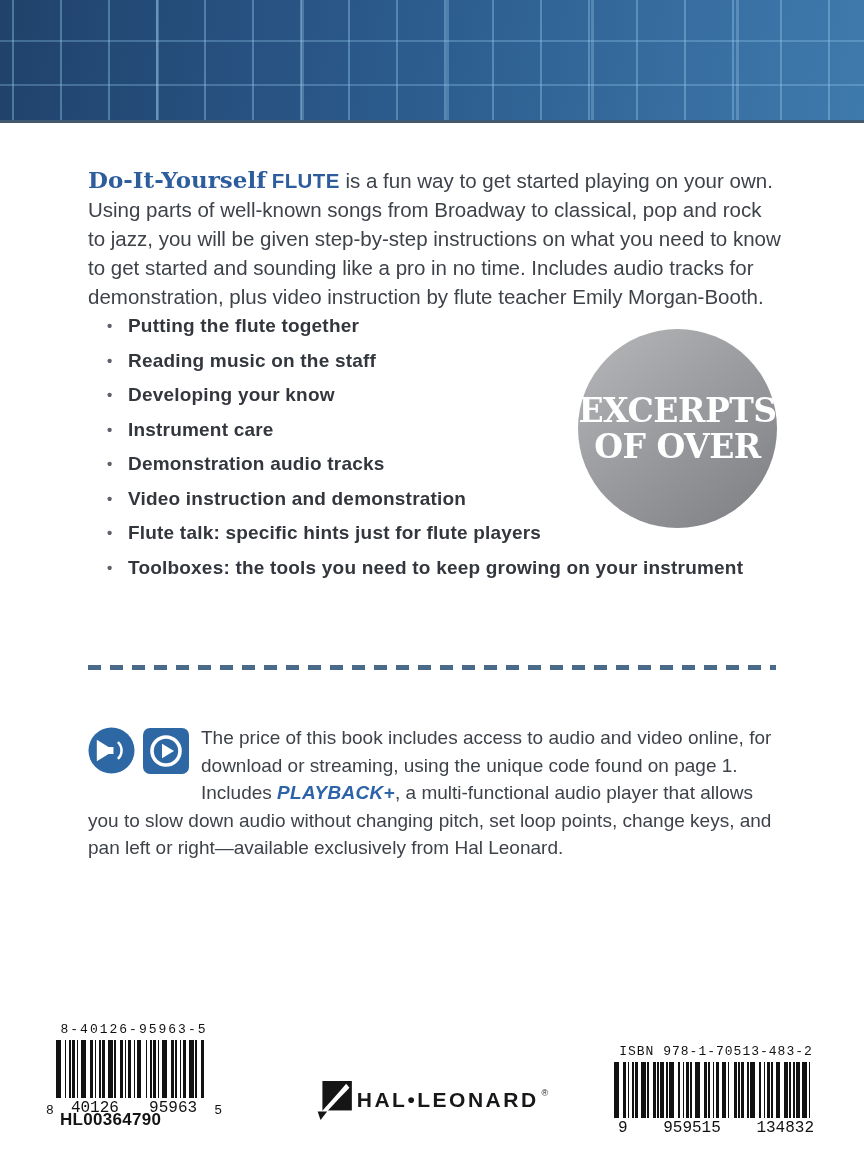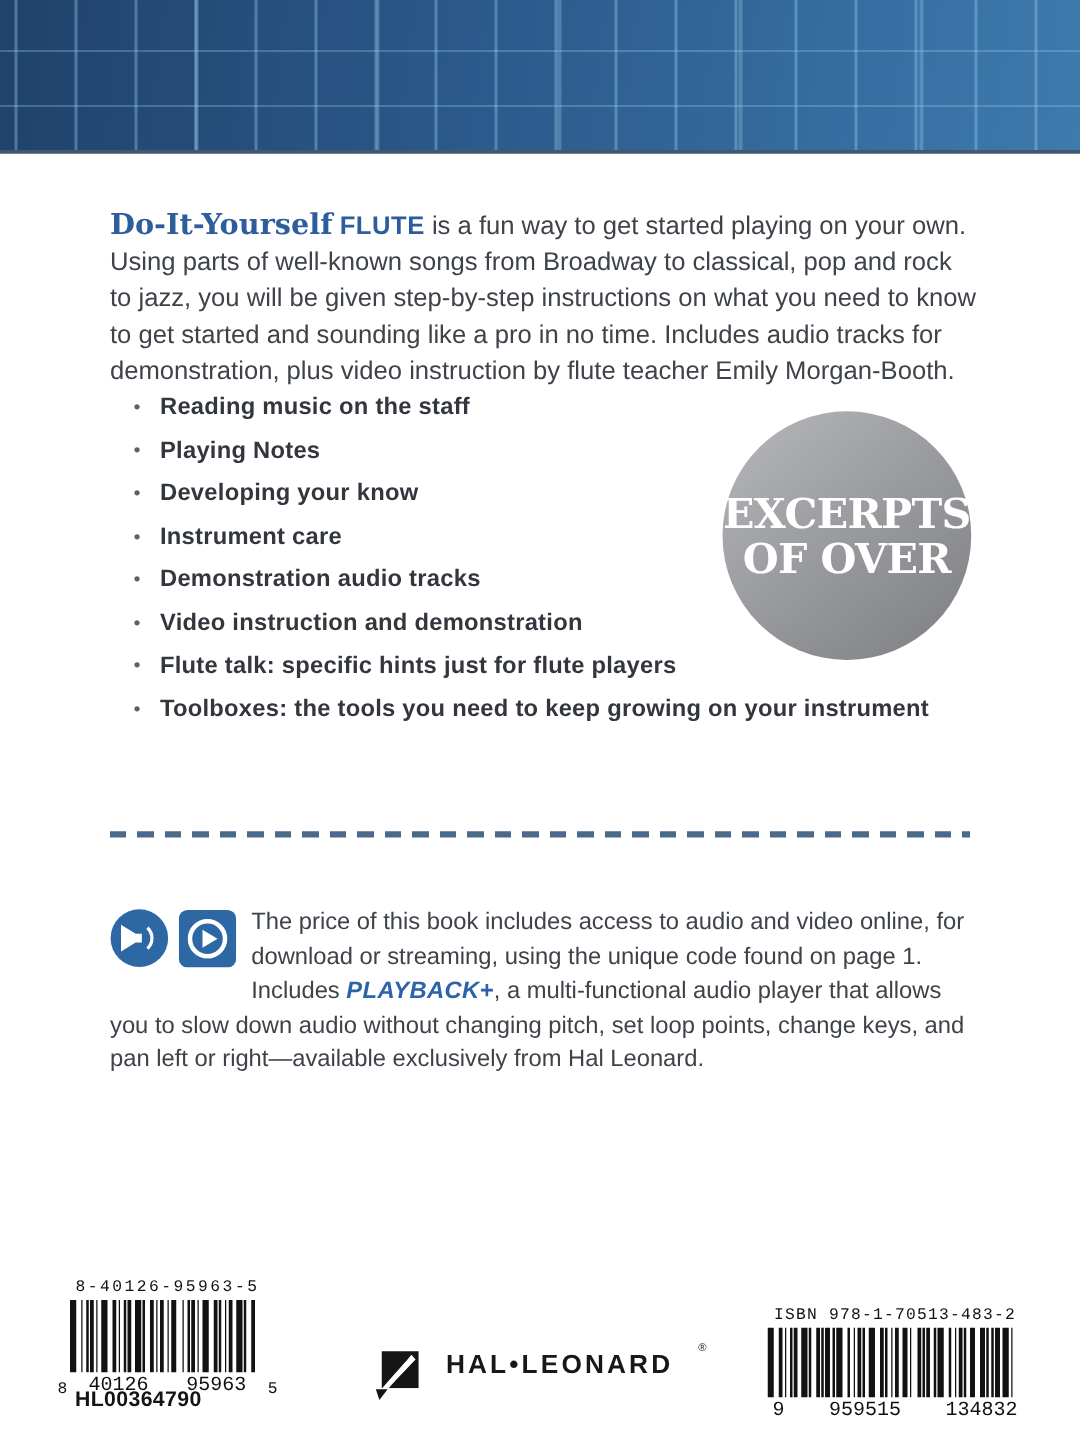--- a/index.html
+++ b/index.html
@@ -80,21 +80,21 @@
   .bars{display:flex;align-items:stretch;overflow:hidden;background:#fff;}
   .bars>div{background:#121212;flex:none;}
   .upc .bars{height:58px;width:150px;}
   .upc-digits{
     display:flex;justify-content:space-around;
     font-family:"Liberation Mono", monospace;font-size:16px;color:#111;margin-top:1px;
   }
   .sku{position:absolute;left:60px;top:1110px;font-size:17px;font-weight:bold;color:#141414;letter-spacing:.3px;}
   .publisher{
     position:absolute;left:50%;top:1080px;transform:translateX(-50%);
-    display:flex;gap:20px;
+    display:flex;align-items:center;gap:3px;
   }
   .pub-name{
     font-size:21px;font-weight:bold;color:#17181a;letter-spacing:2.5px;white-space:nowrap;
   }
   .pub-reg{font-size:9px;color:#17181a;vertical-align:super;position:relative;top:-7px;}
   .isbn{position:absolute;right:42px;top:1044px;width:212px;text-align:center;}
   .isbn-label{
     font-family:"Liberation Mono", monospace;font-size:13px;letter-spacing:1px;
     color:#111;margin-bottom:3px;white-space:nowrap;
   }
@@ -106,22 +106,22 @@
 </style>
 </head>
 <body>
 
 <div class="banner"></div>
 
 <p class="intro"><span class="brand-serif">Do-It-Yourself</span>
   <span class="brand-sans">FLUTE</span><span> is a fun way to get started playing on your own. Using parts of well-known songs from Broadway to classical, pop and rock to jazz, you will be given step-by-step instructions on what you need to know to get started and sounding like a pro in no time. Includes audio tracks for demonstration, plus video instruction by flute teacher Emily Morgan-Booth.</span></p>
 
 <ul class="features">
+  <li>Putting the flute together</li>
   <li>Reading music on the staff</li>
-  <li>Playing Notes</li>
   <li>Developing your know</li>
   <li>Instrument care</li>
   <li>Demonstration audio tracks</li>
   <li>Video instruction and demonstration</li>
   <li>Flute talk: specific hints just for flute players</li>
   <li>Toolboxes: the tools you need to keep growing on your instrument</li>
 </ul>
 
 <div class="badge">
   <div class="l1">EXCERPTS</div>

